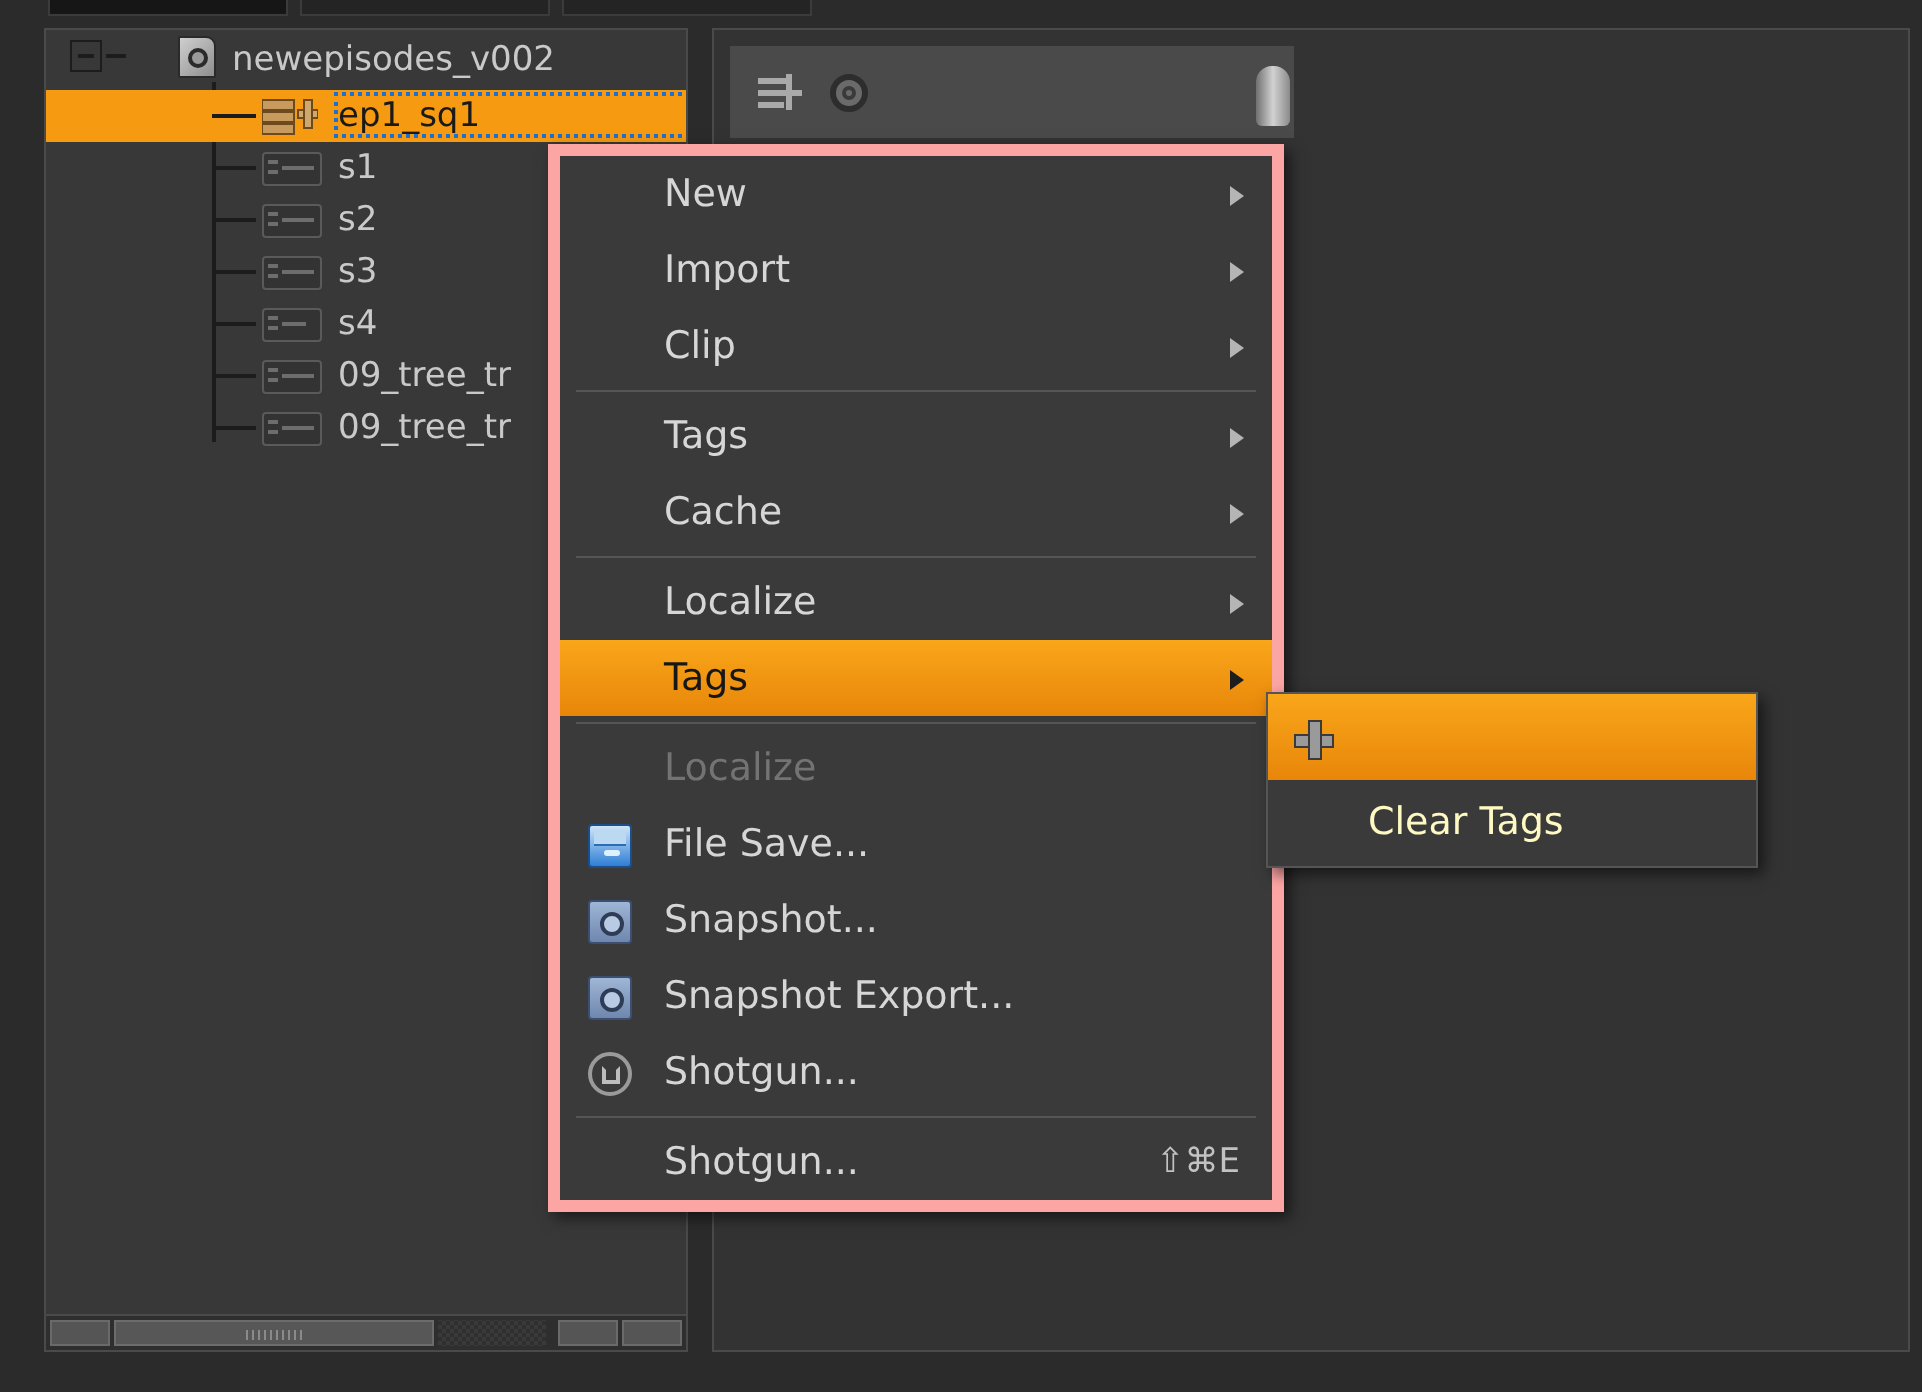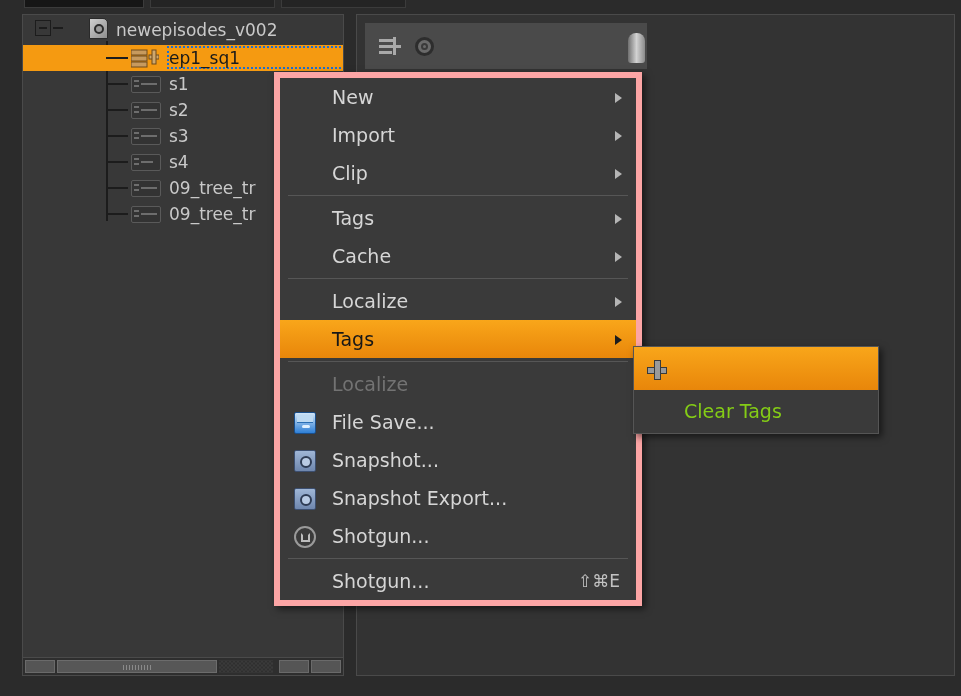--- a/index.html
+++ b/index.html
@@ -98,21 +98,21 @@
   .ic-folderclock{background:linear-gradient(180deg,#9fb6d6,#6f87ae);border:1px solid #3c4f70;border-radius:2px 2px 2px 2px;box-sizing:border-box;}
   .ic-folderclock:after{content:"";position:absolute;left:5px;top:5px;width:12px;height:12px;border-radius:50%;
     border:2px solid #2e3c55;background:#b9cbe4;box-sizing:border-box;}
   .ic-publish{border:2px solid #9a9a9a;border-radius:50%;box-sizing:border-box;}
   .ic-publish:after{content:"";position:absolute;left:5px;top:5px;width:9px;height:9px;
     border:2px solid #bdbdbd;border-top-color:transparent;box-sizing:border-box;}
 
   
   .submenu{position:absolute;left:633px;top:346px;width:246px;background:#3a3a3a;
     border:1px solid #555;box-shadow:3px 3px 7px rgba(0,0,0,.55);box-sizing:border-box;}
-  .smi{position:relative;height:43px;line-height:43px;font-size:19px;color:#84cc16;padding-left:50px;white-space:nowrap;}
+  .smi{position:relative;height:43px;line-height:43px;font-size:19px;color:#fef9c3;padding-left:50px;white-space:nowrap;}
   .smi.hl{background:linear-gradient(180deg,#f9a61a,#e8860a);color:#171717;}
   .plusicon{position:absolute;left:13px;top:13px;width:20px;height:20px;}
   .plusicon i{position:absolute;background:#9a9a9a;border:1px solid #3a3a3a;box-sizing:border-box;}
   .plusicon i.h{left:0;top:7px;width:20px;height:7px;}
   .plusicon i.v{left:7px;top:0;width:7px;height:20px;}
 </style>
 </head>
 <body>
 
 <div id="app">

